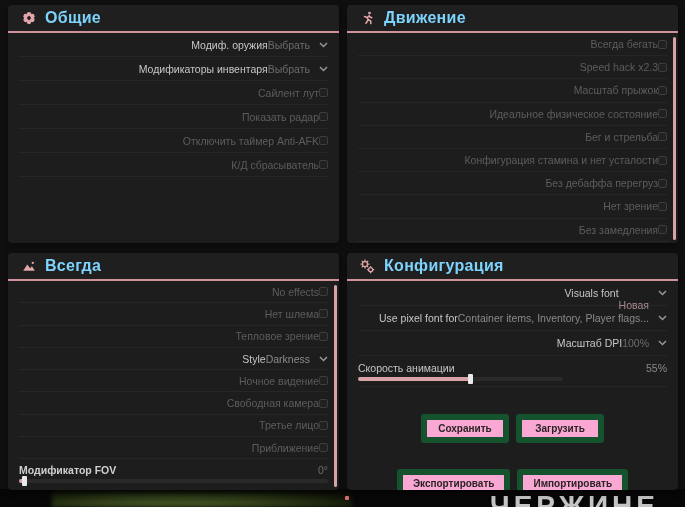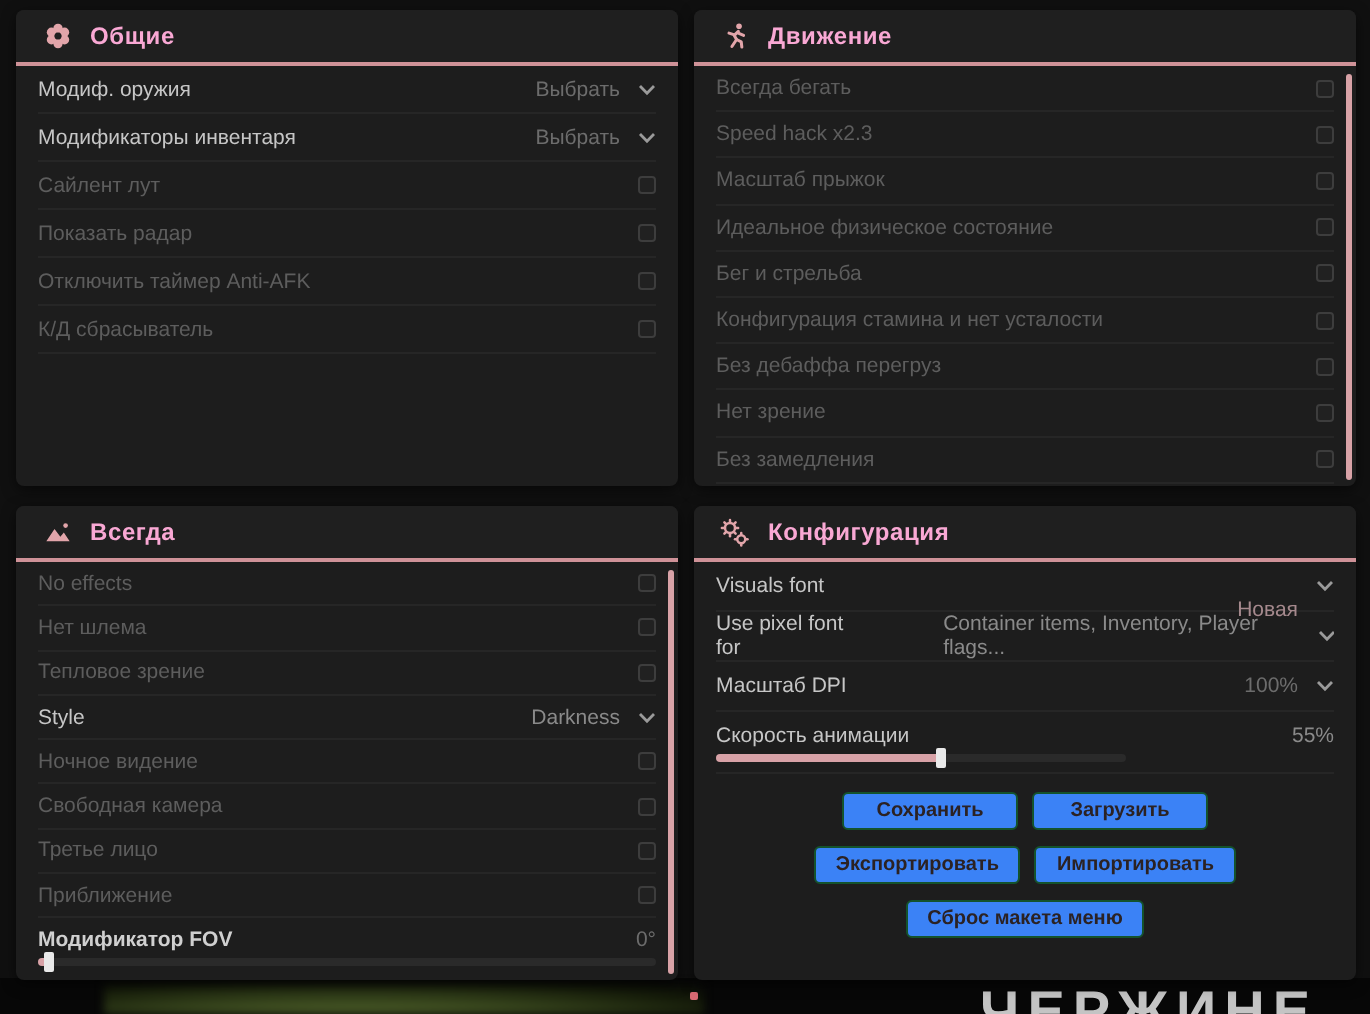--- a/index.html
+++ b/index.html
@@ -17,62 +17,62 @@
   .speck { position:absolute; left:345px; top:496px; width:4px; height:4px; background:#d96a72; border-radius:1px; }
 
   
   .panels { position:absolute; top:5px; left:8px; width:670px;
     display:grid; grid-template-columns:331px 331px; grid-template-rows:238px 237px; gap:10px 8px; }
   .panel { position:relative; background:#1d1d1d; border-radius:4px; overflow:hidden;
     box-shadow:0 2px 7px rgba(0,0,0,0.55); }
 
   .panel-header { display:flex; align-items:center; gap:9px; height:28px; padding:0 13px;
     border-bottom:2px solid #cf9298; background:#1f1f1f; cursor:default; }
-  .panel-title { font-size:12px; font-weight:bold; color:#f9a8d4; letter-spacing:0.3px; }
+  .panel-title { font-size:16px; font-weight:bold; color:#7dd3fc; letter-spacing:0.3px; }
   .hicon { width:15px; height:15px; display:flex; align-items:center; justify-content:center; }
 
   .rows { padding:0 11px; }
-  .row { display:flex; align-items:center; justify-content:space-between;
-    height:24px; border-bottom:1px solid #262626;gap:40px; }
+  .row { display:flex; align-items:center; justify-content:flex-end;
+    height:24px; border-bottom:1px solid #262626; }
   .panel-movement .row { height:23.2px; }
   .panel-camera .row { height:22.3px; }
   .panel-config .row { height:25px; }
 
   .lbl { font-size:10.5px; color:#5d5d5d; }
   .lbl.bright { color:#c6c6c6; }
   .lbl.bold { font-weight:bold; color:#d0d0d0;text-align:right; }
 
   .checkbox { width:9px; height:9px; border:1px solid #3d3d3d; border-radius:2px;
     background:#212121; flex:0 0 auto; }
 
   .select { display:flex; align-items:center; gap:9px; cursor:pointer; }
   .val { font-size:10.5px; color:#8a8a8a; }
-  .val-dim { color:#6c6c6c;padding-left:23px; }
+  .val-dim { color:#6c6c6c; }
   .val-pink { color:#a5898d;margin-top:23px; }
 
   .scrollbar { position:absolute; right:2px; top:32px; bottom:3px; width:3px;
     background:#d8a2a7; border-radius:2px; }
 
   
   .slider-row { flex-direction:column; align-items:stretch; justify-content:center; gap:3px; }
   .panel-config .slider-row { height:31px; }
   .panel-camera .slider-row { height:29px; border-bottom:none; }
   .slider-top { display:flex; align-items:center; justify-content:space-between;gap:20px; }
   .slider-track { position:relative; height:4px; background:#2a2a2a; border-radius:2px; }
   .slider-track.cfg { width:205px; }
   .slider-fill { position:relative; height:100%; background:#d8a2a7; border-radius:2px; }
   .slider-handle { position:absolute; right:-2px; top:-3px; width:5px; height:10px;
     background:#e9e9e9; border-radius:1px; }
 
   
   .btn-area { margin-top:9px; display:flex; flex-direction:column; align-items:center; gap:8px; }
   .btn-row { display:flex; justify-content:center; gap:7px; }
-  .btn { min-width:88px; padding:3px 10px; background:#3b82f6; color:#2b2223;
-    font-size:10px; font-weight:bold; text-align:center; border:1px solid #14532d;
-    border-radius:3px; cursor:pointer; line-height:11px; }
+  .btn { min-width:88px; padding:3px 10px; background:#f9a8d4; color:#2b2223;
+    font-size:10px; font-weight:bold; text-align:center; border:6px solid #14532d;
+    border-radius:3px; cursor:pointer; line-height:11px;margin-top:18px; }
 </style>
 </head>
 <body>
 
 <div class="screen">
 
   <div class="game-strip">
     <div class="grass"></div>
   </div>
   <div class="watermark">ЧЕРЖИНЕ</div>

